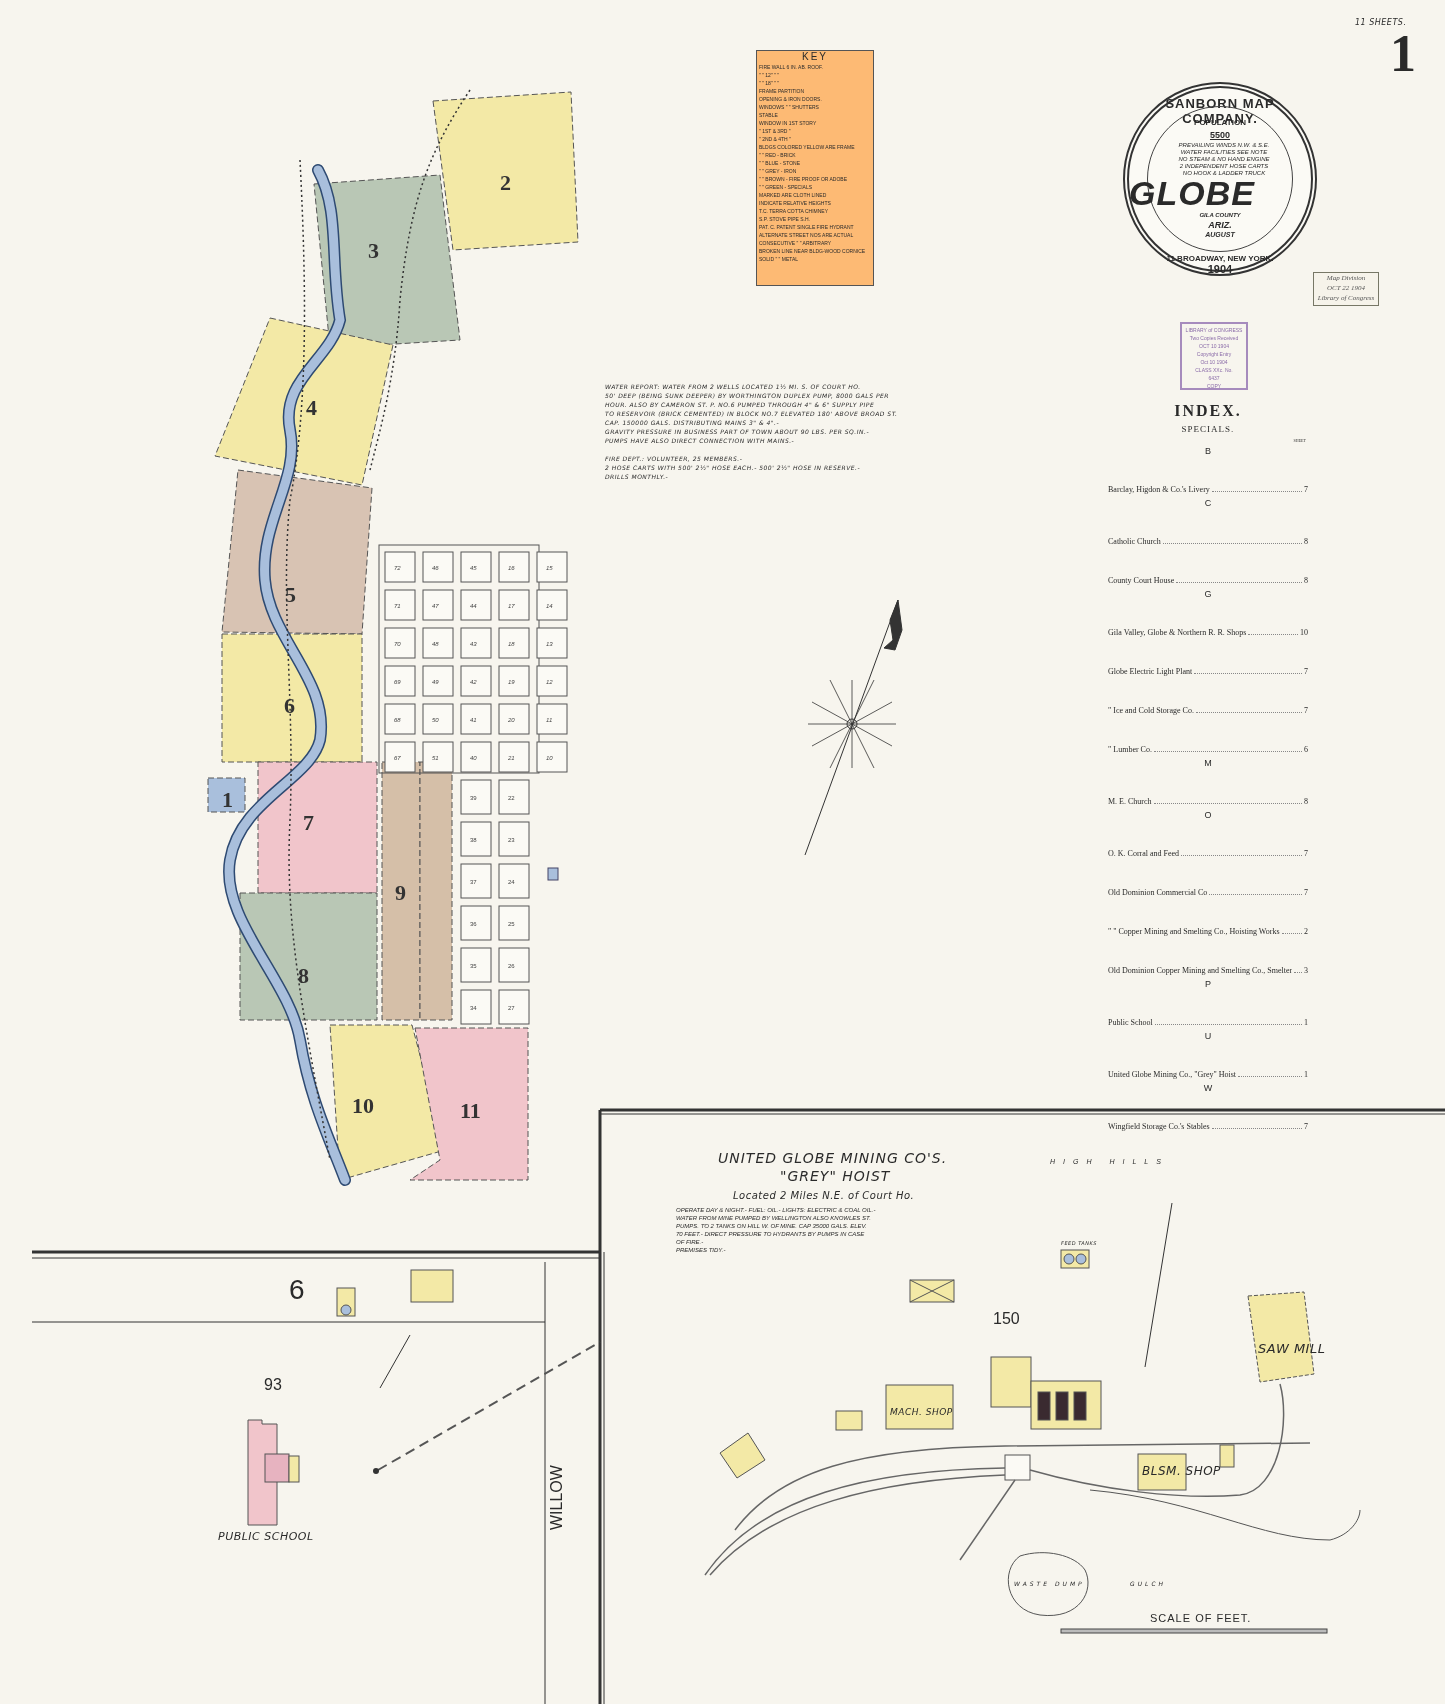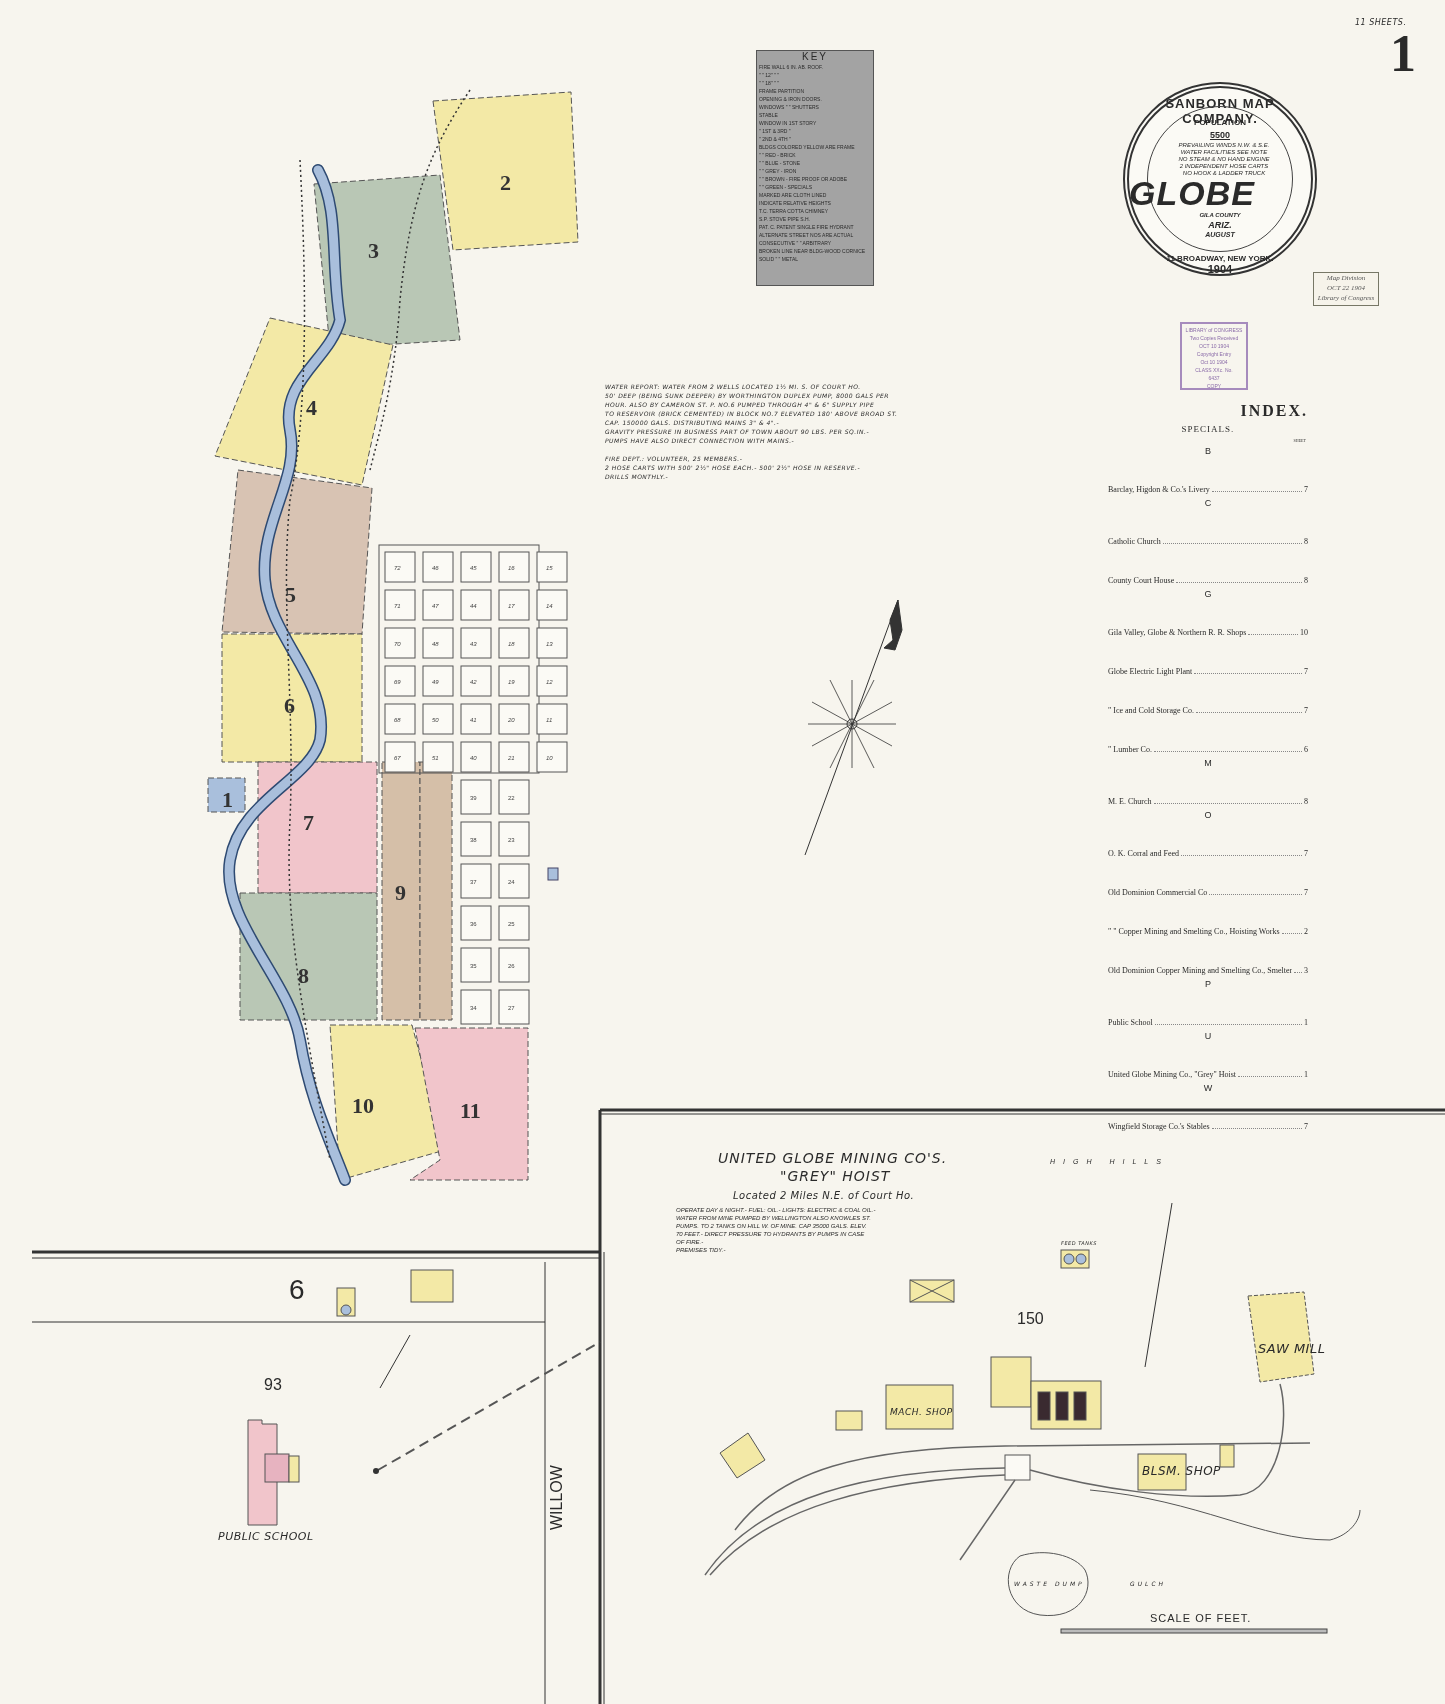--- a/index.html
+++ b/index.html
@@ -6,21 +6,21 @@
   html, body { width: 1445px; height: 1704px; overflow: hidden; }
   body { background: #f7f5ee; font-family: "Liberation Sans", sans-serif; color: #2a2a2a; position: relative; }
   .abs { position: absolute; }
   .hand { font-family: "DejaVu Sans", sans-serif; font-style: italic; letter-spacing: 0.5px; }
 
   
   .sheets-label { left: 1355px; top: 18px; font-size: 8px; font-style: italic; }
   .sheet-num { left: 1390px; top: 24px; font-size: 52px; font-family: "Liberation Serif", serif; font-weight: bold; }
 
   
-  .key { left: 756px; top: 50px; width: 118px; height: 236px; border: 1px solid #555; background: #a3a3a3; padding: 2px; font-size: 5px; line-height: 8px; }
+  .key { left: 756px; top: 50px; width: 118px; height: 236px; border: 1px solid #555; background: #fdba74; padding: 2px; font-size: 5px; line-height: 8px; }
   .key-title { text-align: center; font-size: 10px; letter-spacing: 2px; margin-bottom: 2px; }
 
   
   .seal { left: 1123px; top: 82px; width: 194px; height: 194px; border-radius: 50%; border: 6px double #333; background: #fbfaf5; }
   .seal-inner { position: absolute; left: 18px; top: 18px; width: 146px; height: 146px; border-radius: 50%; border: 1px solid #444; }
   .seal-ring-top { position: absolute; left: 0; top: 8px; width: 100%; text-align: center; font-size: 13px; font-weight: bold; letter-spacing: 1px; }
   .seal-pop { position: absolute; left: 0; top: 30px; width: 100%; text-align: center; font-size: 8px; font-weight: bold; }
   .seal-popnum { position: absolute; left: 0; top: 42px; width: 100%; text-align: center; font-size: 9px; font-weight: bold; text-decoration: underline; }
   .seal-notes { position: absolute; left: 30px; top: 54px; width: 130px; text-align: center; font-size: 6px; line-height: 7px; font-style: italic; }
   .seal-city { position: absolute; left: 0; top: 86px; width: 100%; font-size: 34px; font-style: italic; font-weight: bold; letter-spacing: 1px; }
@@ -29,21 +29,21 @@
   .seal-month { position: absolute; left: 0; top: 143px; width: 100%; text-align: center; font-size: 7px; font-style: italic; font-weight: bold; }
   .seal-year { position: absolute; left: 0; top: 151px; width: 100%; text-align: center; font-size: 11px; font-weight: bold; margin-top: 24px; }
   .seal-bottom { position: absolute; left: 0; top: 166px; width: 100%; text-align: center; font-size: 8px; font-weight: bold; }
 
   
   .stamp-lc { left: 1313px; top: 272px; width: 66px; height: 34px; border: 1px solid #776; font-size: 7px; line-height: 10px; text-align: center; color: #555; font-family: "Liberation Serif", serif; background: #f6f3ea; font-style: italic; }
   .stamp-copy { left: 1180px; top: 322px; width: 68px; height: 68px; border: 2px solid #a68bbd; color: #8a6ba8; font-size: 5px; line-height: 8px; text-align: center; padding-top: 2px; }
 
   
   .index { left: 1108px; top: 402px; width: 200px; font-family: "Liberation Serif", serif; font-size: 8px; }
-  .index-title { text-align: right; font-size: 16px; font-weight: bold; letter-spacing: 2px; }
+  .index-title { text-align: center; font-size: 16px; font-weight: bold; letter-spacing: 2px; }
   .index-sub { text-align: center; font-size: 9px; font-family: Liberation Serif, serif; letter-spacing: 1px; margin: 4px 0 4px; }
   .sheet-hdr { text-align: right; font-size: 4px; margin-right: 2px; }
   .letter { text-align: center; font-family: "Liberation Sans", sans-serif; font-size: 9px; margin-top: 3px; }
   .irow { display: flex; justify-content: space-between; line-height: 10px; margin-top: 29px; }
   .irow .nm { white-space: nowrap; overflow: hidden; }
   .irow .dots { flex: 1; border-bottom: 1px dotted #888; margin: 0 2px 3px; }
 
   
   .water { left: 605px; top: 382px; width: 340px; font-size: 6px; line-height: 9px; }
 
@@ -450,20 +450,20 @@
 <div class="abs ugm-loc hand">Located 2 Miles N.E. of Court Ho.</div>
 <div class="abs ugm-notes" id="ugm-notes">
     <div>OPERATE DAY &amp; NIGHT.- FUEL: OIL.- LIGHTS: ELECTRIC &amp; COAL OIL.-</div>
     <div>WATER FROM MINE PUMPED BY WELLINGTON ALSO KNOWLES ST.</div>
     <div>PUMPS. TO 2 TANKS ON HILL W. OF MINE. CAP 35000 GALS. ELEV.</div>
     <div>70 FEET.- DIRECT PRESSURE TO HYDRANTS BY PUMPS IN CASE</div>
     <div>OF FIRE.-</div>
     <div>PREMISES TIDY.-</div>
   </div>
 <div class="abs high-hills">HIGH HILLS</div>
-<div class="abs" style="left:993px; top:1310px; font-size:16px;margin-left:24px;">150</div>
+<div class="abs" style="left:993px; top:1310px; font-size:16px;">150</div>
 <div class="abs hand" style="left:1061px; top:1240px; font-size:5px;">FEED TANKS</div>
 <div class="abs hand" style="left:890px; top:1407px; font-size:9px;">MACH. SHOP</div>
 <div class="abs hand" style="left:1142px; top:1464px; font-size:12px;">BLSM. SHOP</div>
 <div class="abs hand" style="left:1258px; top:1325px; font-size:13px;margin-top:16px;">SAW MILL</div>
 <div class="abs hand" style="left:1014px; top:1580px; font-size:6px; letter-spacing:3px;">WASTE DUMP</div>
 <div class="abs hand" style="left:1130px; top:1580px; font-size:6px; letter-spacing:3px;">GULCH</div>
 <div class="abs scale-label">SCALE OF FEET.</div>
 
 </body></html>

